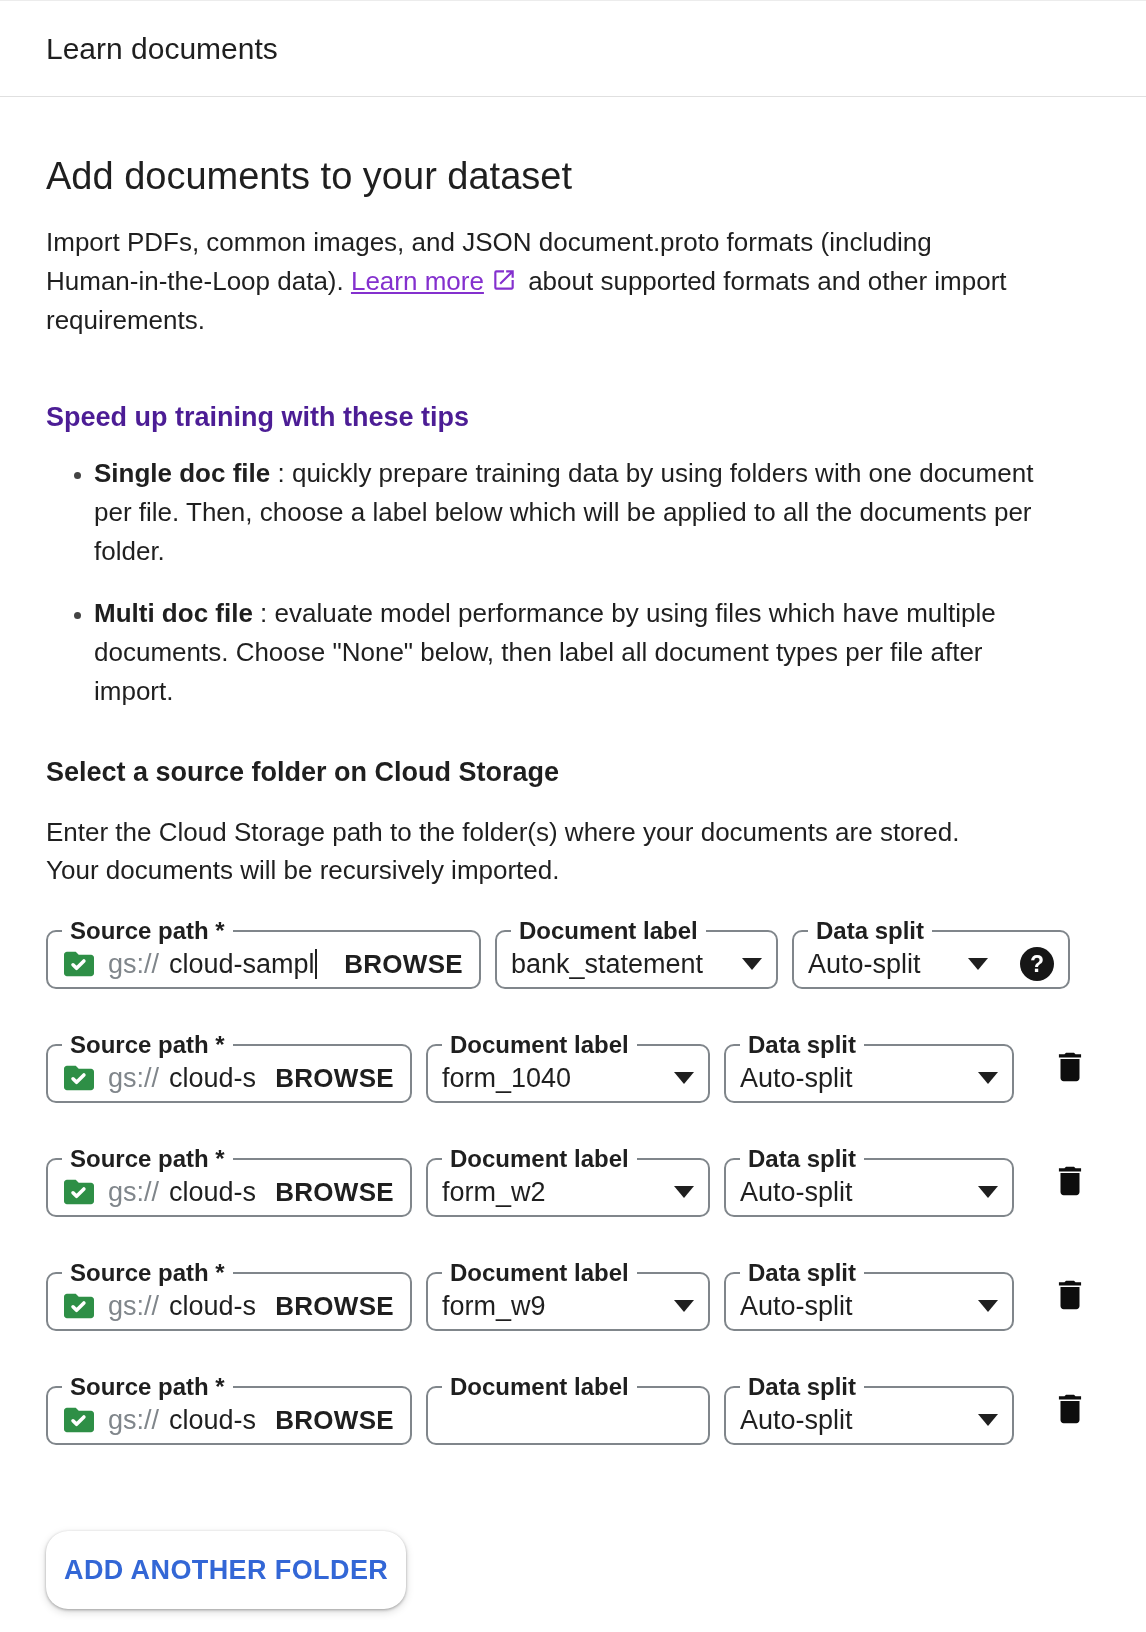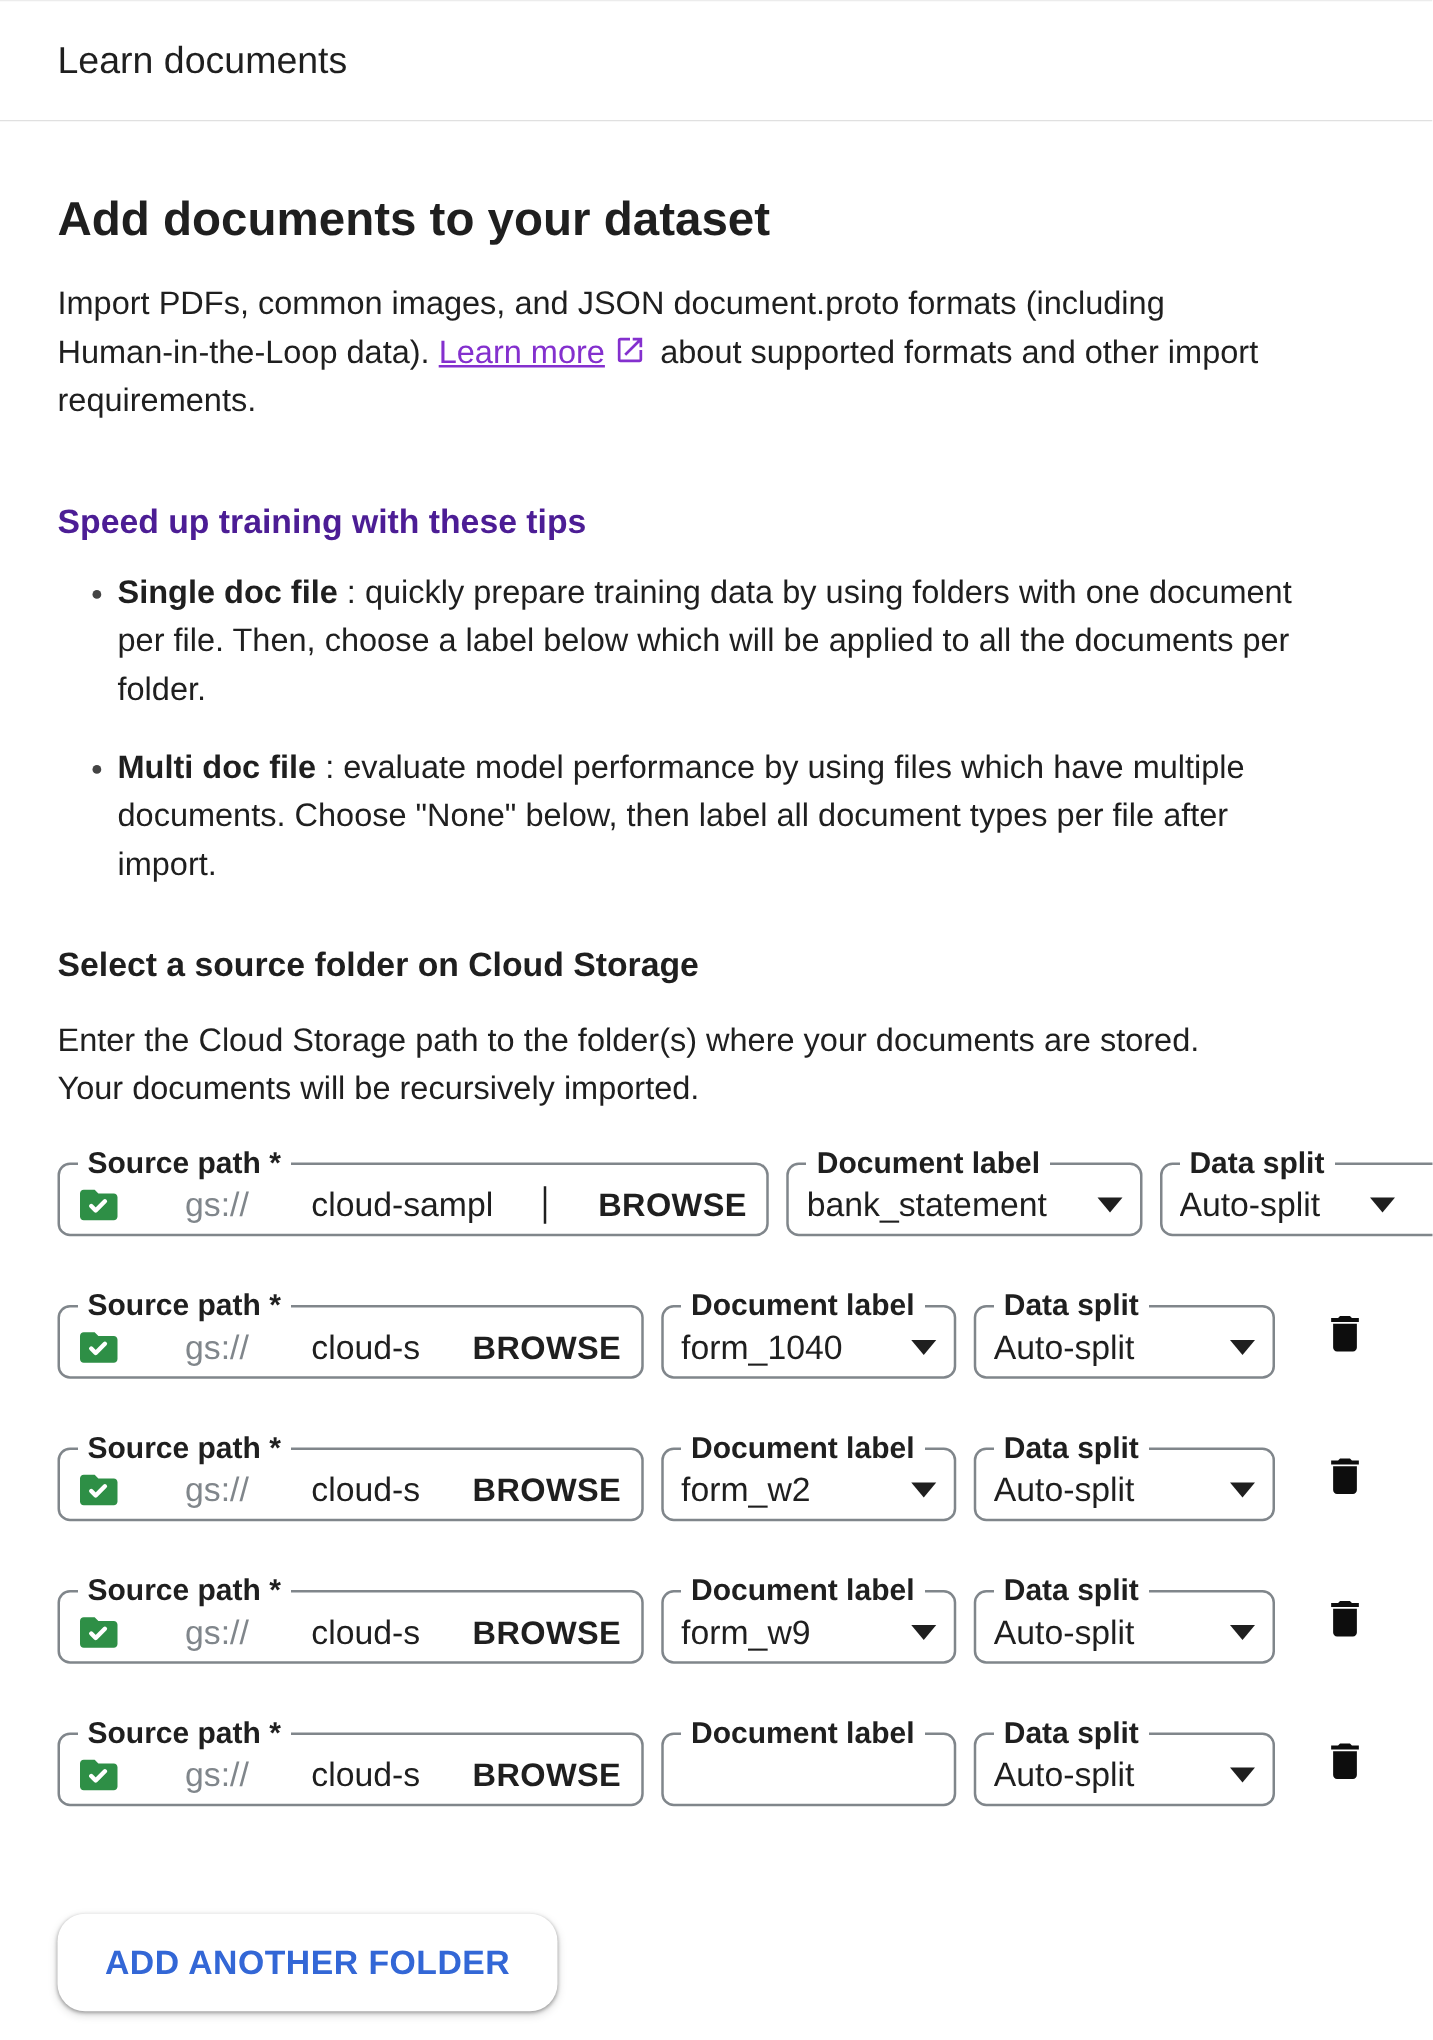--- a/index.html
+++ b/index.html
@@ -19,21 +19,21 @@
     font-family:"Liberation Sans", sans-serif;
   }
   
   .app-header{
     height:97px;display:flex;align-items:center;padding:0 46px;
     border-top:1px solid #ececec;border-bottom:1px solid #e0e0e0;
     font-size:30px;font-weight:400;color:#1f1f1f;
   }
   
   .content{padding:0 46px;}
-  .page-title{margin:56px 0 0;font-size:38px;line-height:46px;font-weight:700;color:#1f1f1f;}
+  .page-title{margin:56px 0 0;font-size:38px;line-height:46px;font-weight:400;color:#1f1f1f;}
   .intro{margin:24px 0 12px;font-size:26px;line-height:39px;max-width:985px;color:#1f1f1f;}
   .learn-more{color:var(--link-purple);text-decoration:underline;cursor:pointer;}
   .ext-icon{display:inline-block;vertical-align:-3px;margin:0 4px 0 7px;}
   .ext-icon svg{display:block;}
   .tips-heading{margin:60px 0 0;font-size:27px;line-height:34px;font-weight:700;color:#4c1d95;}
   .tips-list{margin:20px 0 0;padding-left:48px;max-width:992px;}
   .tips-list li{font-size:26px;line-height:39px;margin-bottom:23px;color:#1f1f1f;}
   .tips-list li::marker{color:#444;font-size:22px;}
   .source-heading{margin:44px 0 16px;font-size:27px;line-height:34px;font-weight:700;color:#1f1f1f;}
   .source-desc{margin:24px 0 0;font-size:26px;line-height:38px;max-width:945px;color:#1f1f1f;}
@@ -41,21 +41,21 @@
   .rows{margin-top:28px;}
   .form-row{display:flex;align-items:flex-start;gap:14px;margin-bottom:42px;}
   fieldset.field{
     margin:0;border:2px solid var(--border-gray);border-radius:10px;
     padding:0 14px 6px 14px;height:72px;background:#fff;
   }
   fieldset.field legend{
     font-size:24px;font-weight:700;line-height:28px;color:#1f1f1f;
     padding:0 8px;margin-left:0;white-space:nowrap;
   }
-  .field-inner{display:flex;align-items:center;height:38px;font-size:27px;gap:40px;}
+  .field-inner{display:flex;align-items:center;height:38px;font-size:27px;}
   .source-field{width:435px;}
   .label-field{width:284px;}
   .split-field{width:290px;}
   .row-first .source-field{width:435px;}
   .row-first .label-field{width:283px;}
   .row-first .split-field{width:278px;}
   .row-rest .source-field{width:366px;}
   .folder-icon{display:inline-flex;flex:none;margin-right:12px;}
   .gs-prefix{color:var(--text-secondary);margin-right:10px;flex:none;}
   .source-value{white-space:nowrap;overflow:hidden;color:#1f1f1f;}
@@ -75,21 +75,21 @@
     width:34px;height:34px;border-radius:50%;background:#161616;color:#fff;
     display:flex;align-items:center;justify-content:center;
     font-size:23px;font-weight:700;margin-left:32px;flex:none;cursor:pointer;
   }
   .trash-btn{
     width:48px;height:48px;margin-top:12px;margin-left:18px;flex:none;
     background:none;border:none;padding:0;display:flex;align-items:center;justify-content:center;cursor:pointer;
   }
   
   .add-folder-btn{
-    margin-top:44px;height:78px;padding:0 38px;border:none;border-radius:22px;
+    margin-top:44px;height:78px;padding:0 18px;border:none;border-radius:22px;
     background:#fff;color:#3367d6;font-family:inherit;font-size:27px;font-weight:700;
     letter-spacing:.4px;cursor:pointer;
     box-shadow:0 1px 3px rgba(0,0,0,.30),0 3px 8px rgba(0,0,0,.15);
   }
 </style>
 </head>
 <body>
 
 <div class="app-header">
   <span>Learn documents</span>

